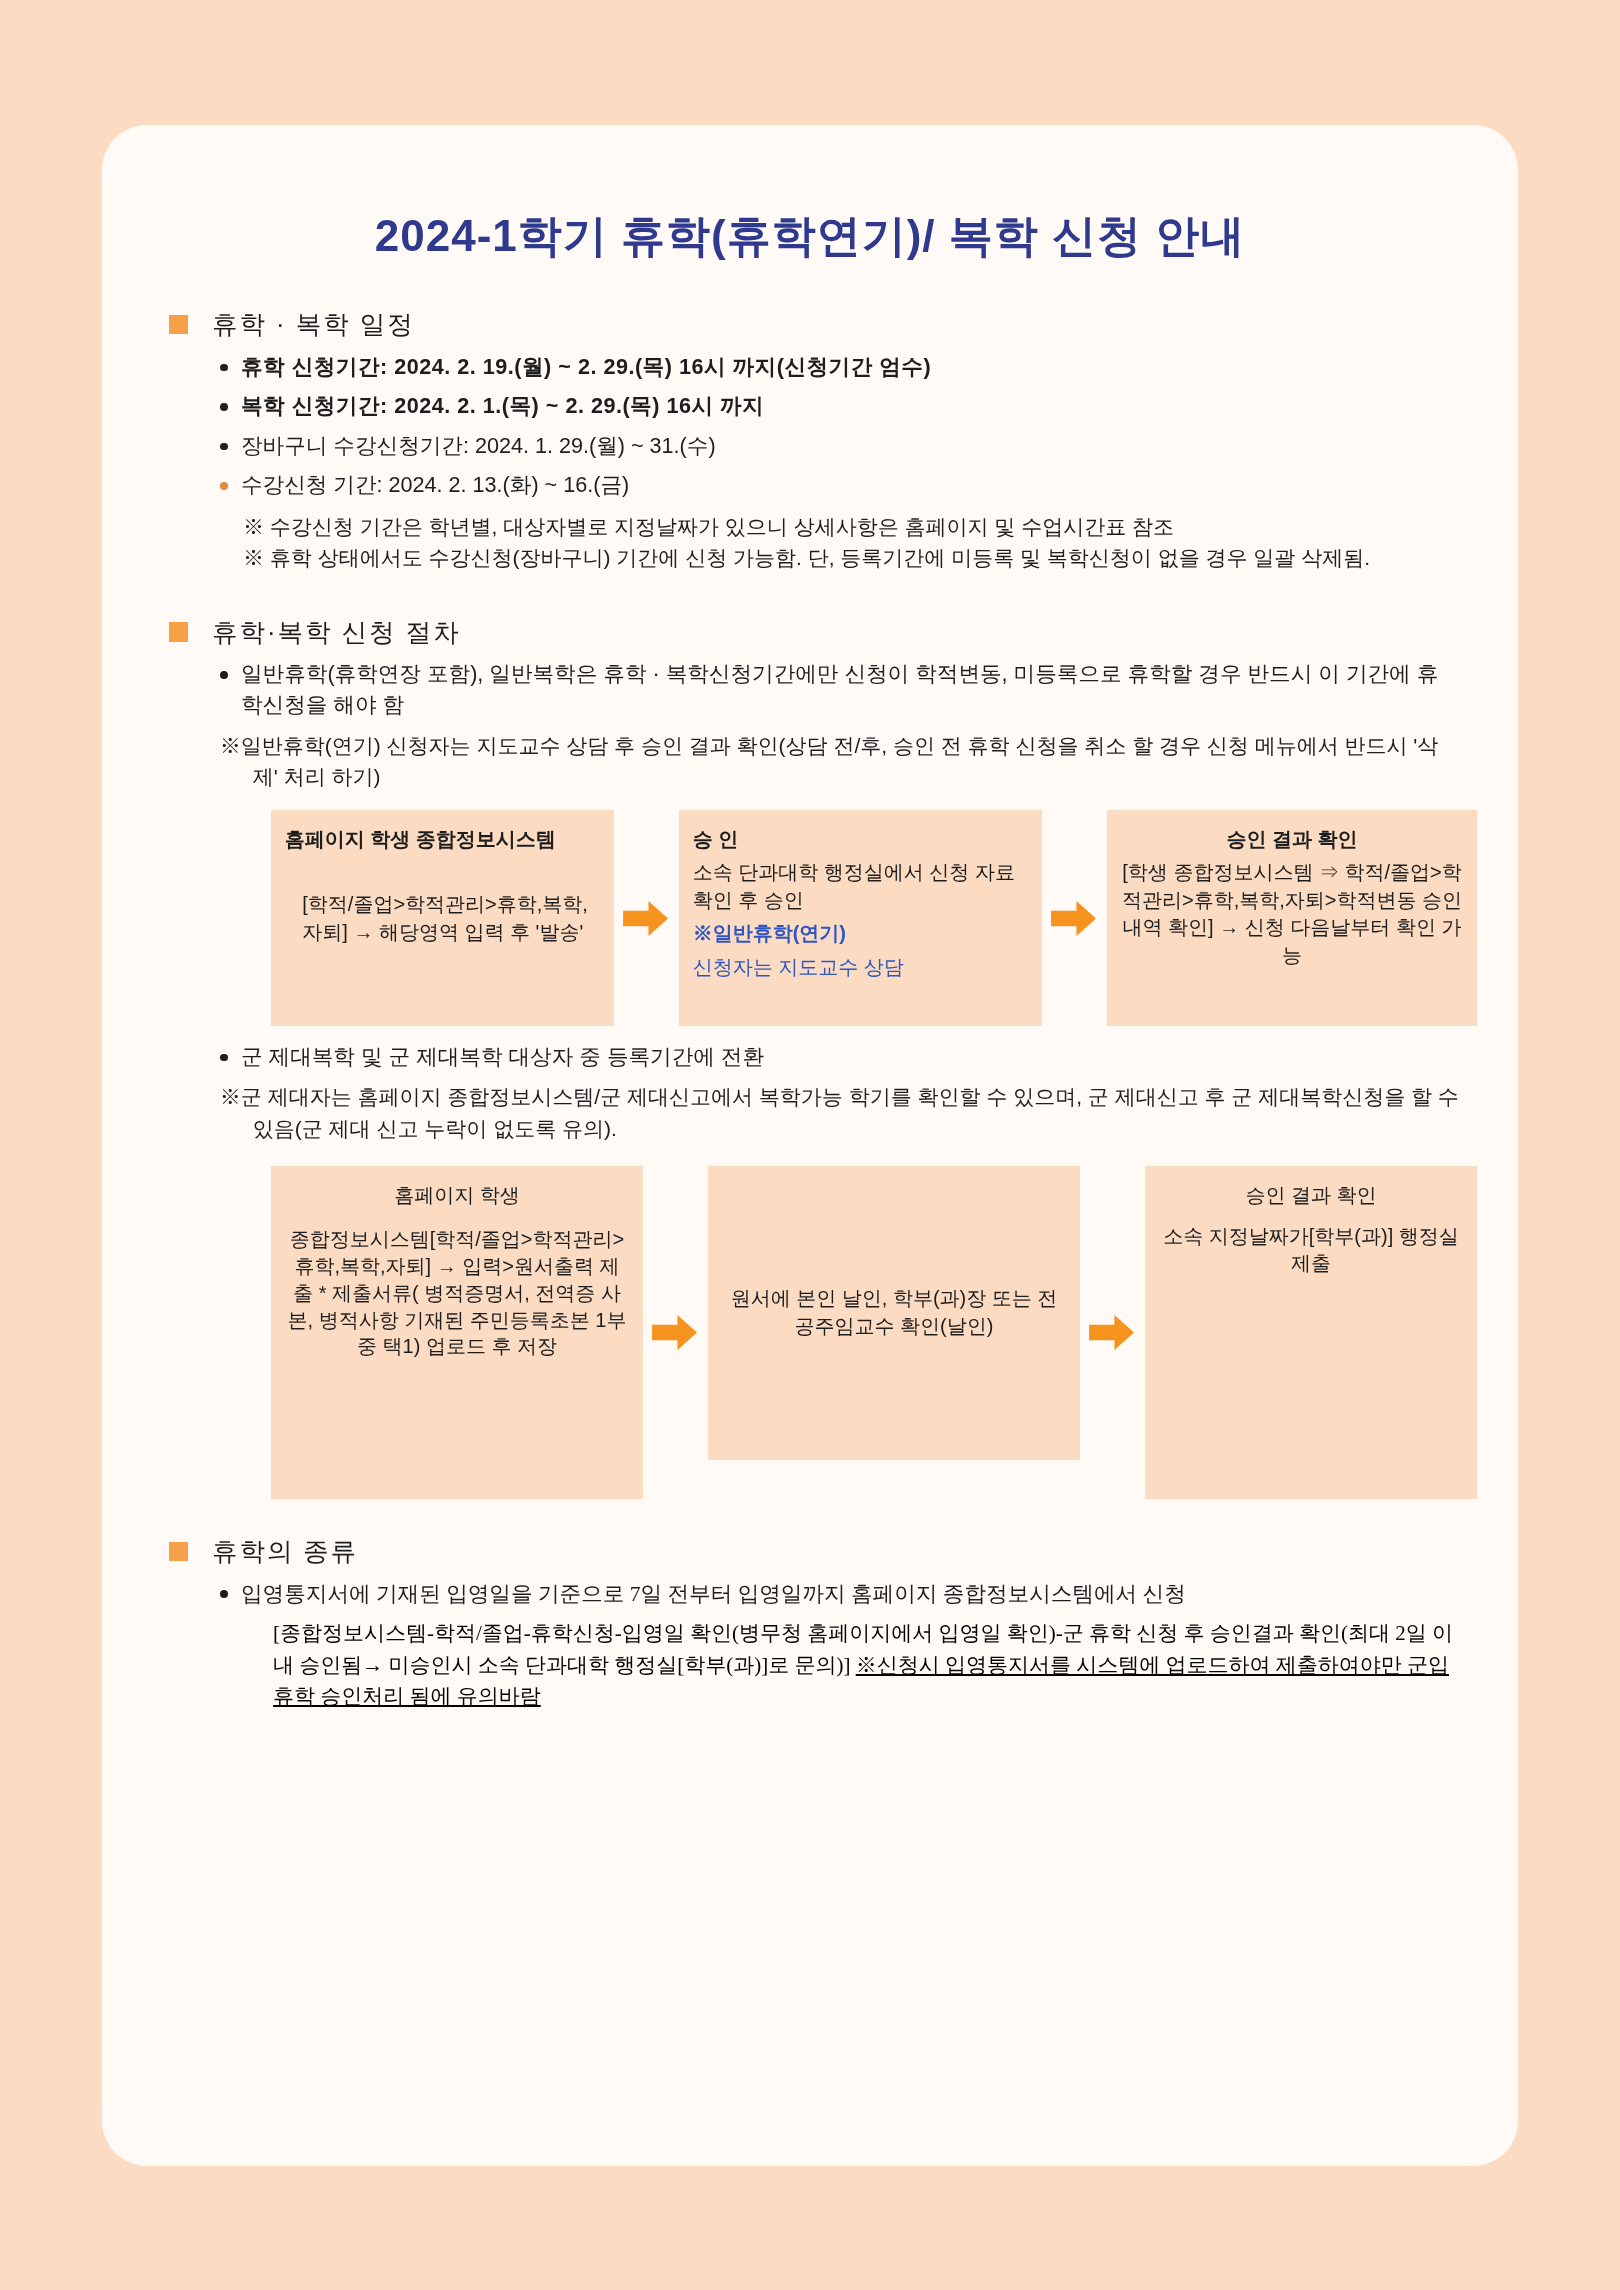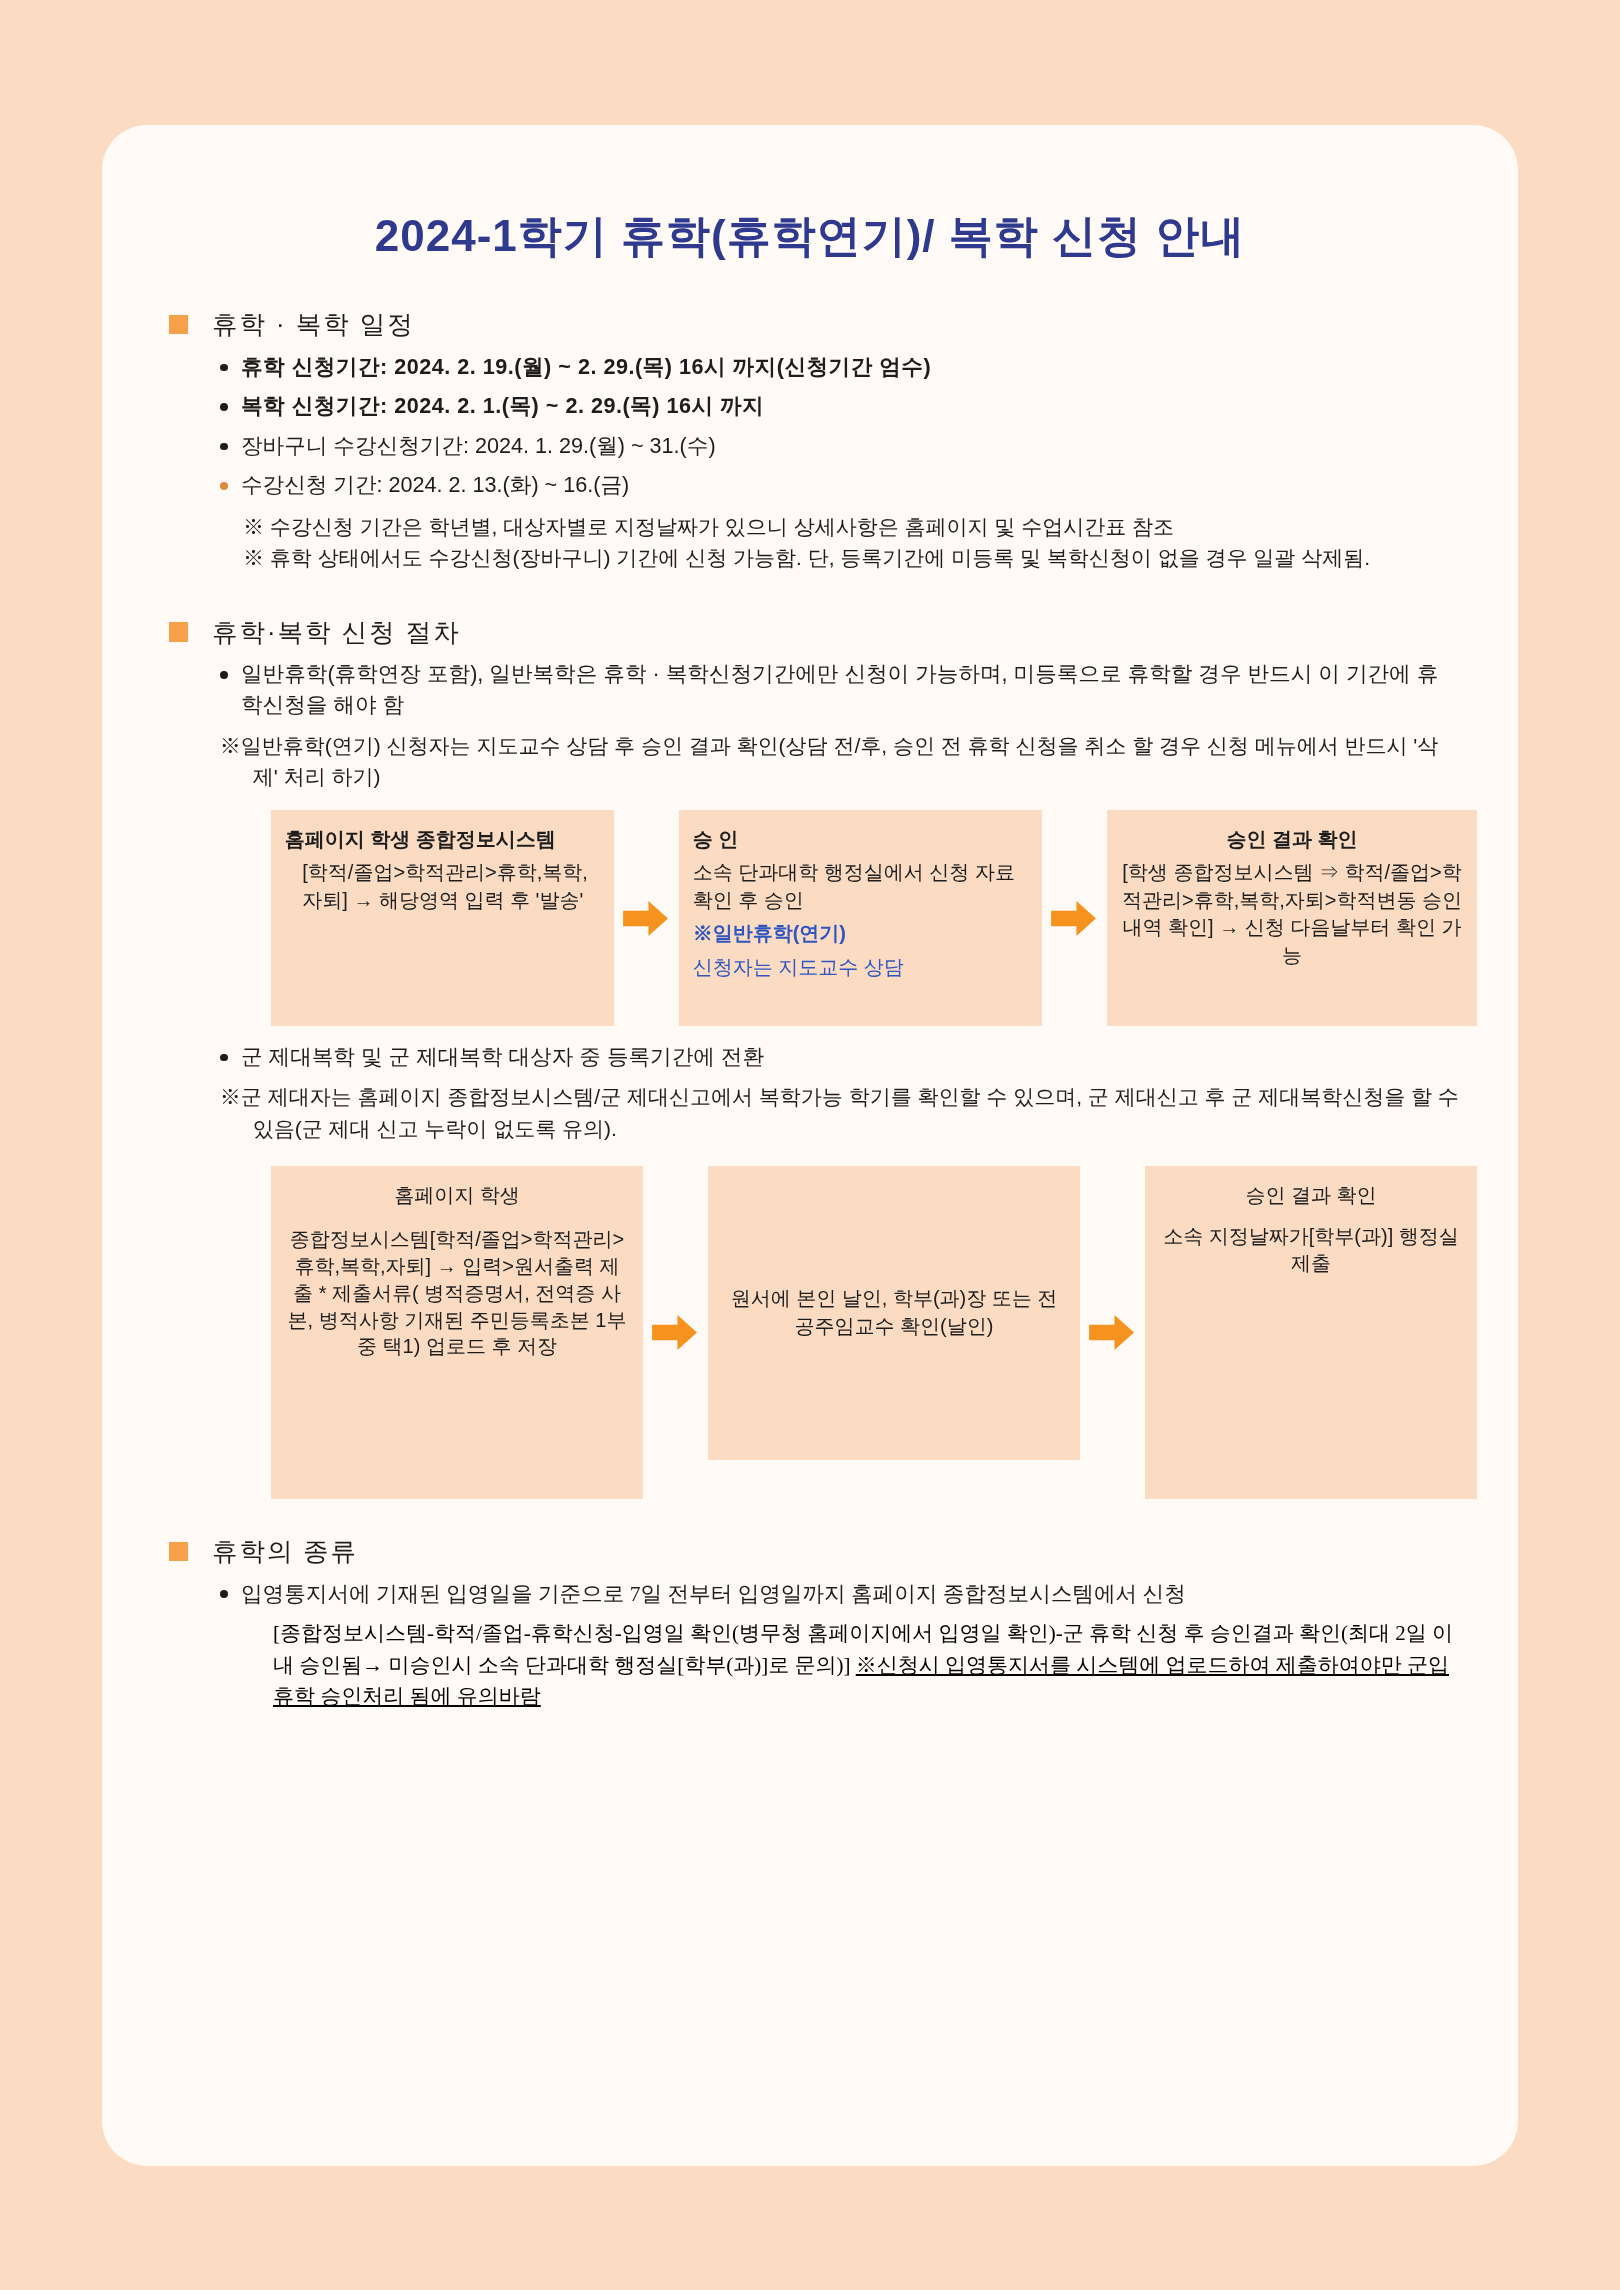--- a/index.html
+++ b/index.html
@@ -117,21 +117,21 @@
     margin-bottom: 5.9px;
   }
   .arrow {
     flex: 0 0 65px;
     display: flex;
     align-items: center;
     justify-content: center;
   }
   .arrow svg { display: block; }
 
-  .flow1 .fbox:nth-of-type(1) { flex: 0 0 343px; height: 216px; text-align: left; }
+  .flow1 .fbox:nth-of-type(1) { flex: 0 0 343px; height: 216px; text-align: left; gap: 32px; }
   .flow1 .fbox:nth-of-type(2) { flex: 0 0 363px; height: 216px; }
   .flow1 .fbox:nth-of-type(3) { flex: 0 0 363px; height: 216px; text-align: left;}
   .flow1 .fbox:nth-of-type(1) .bhead { text-align: left; }
   .flow1 .fbox:nth-of-type(1) .bbody { padding-left: 17.6px; }
 
   .flow2 { margin-top: 21.6px; }
   .flow2 .fbox:nth-of-type(1) { flex: 0 0 372px; height: 333px; gap: 12px; }
   .flow2 .fbox:nth-of-type(2) { flex: 0 0 372px; height: 294px; text-align: left; justify-content: center;}
   .flow2 .fbox:nth-of-type(3) { flex: 0 0 372px; height: 294px; justify-content: center;}
 
@@ -167,21 +167,21 @@
         <span class="hang">※ 수강신청 기간은 학년별, 대상자별로 지정날짜가 있으니 상세사항은 홈페이지 및 수업시간표 참조</span>
         <span class="hang">※ 휴학 상태에서도 수강신청(장바구니) 기간에 신청 가능함. 단, 등록기간에 미등록 및 복학신청이 없을 경우 일괄 삭제됨.</span>
       </div>
     </div>
 
     <div class="sec">
       <span class="sqbullet"></span>
       <div class="sec-title">휴학·복학 신청 절차</div>
 
       <ul class="items">
-        <li>일반휴학(휴학연장 포함), 일반복학은 휴학 · 복학신청기간에만 신청이 가능하며, 미등록으로 휴학할 경우 반드시 이 기간에 휴학신청을 해야 함</li>
+        <li>일반휴학(휴학연장 포함), 일반복학은 휴학 · 복학신청기간에만 신청이 학적변동, 미등록으로 휴학할 경우 반드시 이 기간에 휴학신청을 해야 함</li>
       </ul>
 
       <div class="note" style="margin-left:7.8px;margin-top:3.9px;">
         <span class="hang">※일반휴학(연기) 신청자는 지도교수 상담 후 승인 결과 확인(상담 전/후, 승인 전 휴학 신청을 취소 할 경우 신청 메뉴에서 반드시 '삭제' 처리 하기)</span>
       </div>
 
       <div class="flow flow1">
         <div class="fbox">
           <div class="bhead">홈페이지 학생 종합정보시스템</div>
           <div class="bbody">[학적/졸업&gt;학적관리&gt;휴학,복학,자퇴] → 해당영역 입력 후 '발송'</div>

